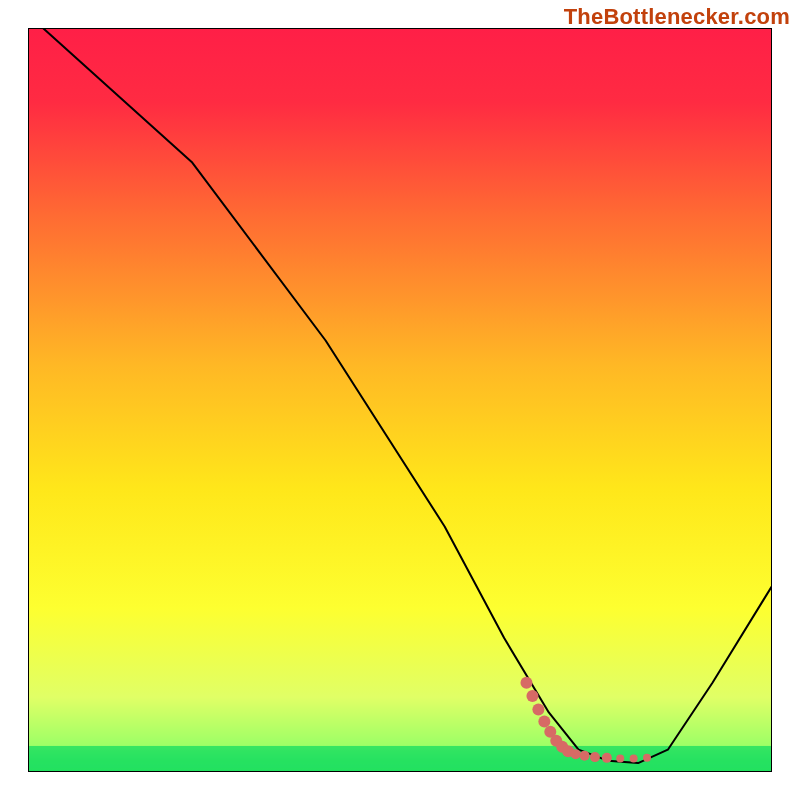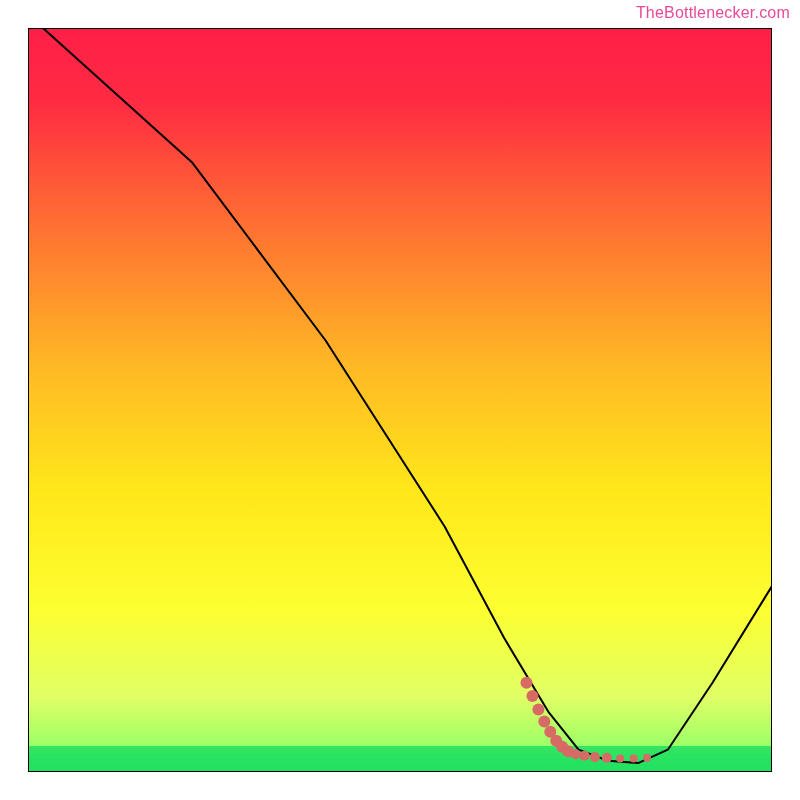--- a/index.html
+++ b/index.html
@@ -13,23 +13,23 @@
   }
   .frame {
     position: relative;
     width: 800px;
     height: 800px;
   }
   .watermark {
     position: absolute;
     top: 4px;
     right: 10px;
-    font-size: 16px;
-    font-weight: normal;
-    color: #ec4899;
+    font-size: 22px;
+    font-weight: bold;
+    color: #c2410c;
     letter-spacing: 0.2px;
     user-select: none;
   }
   .plot {
     position: absolute;
     left: 28px;
     top: 28px;
     width: 744px;
     height: 744px;
     box-sizing: border-box;

